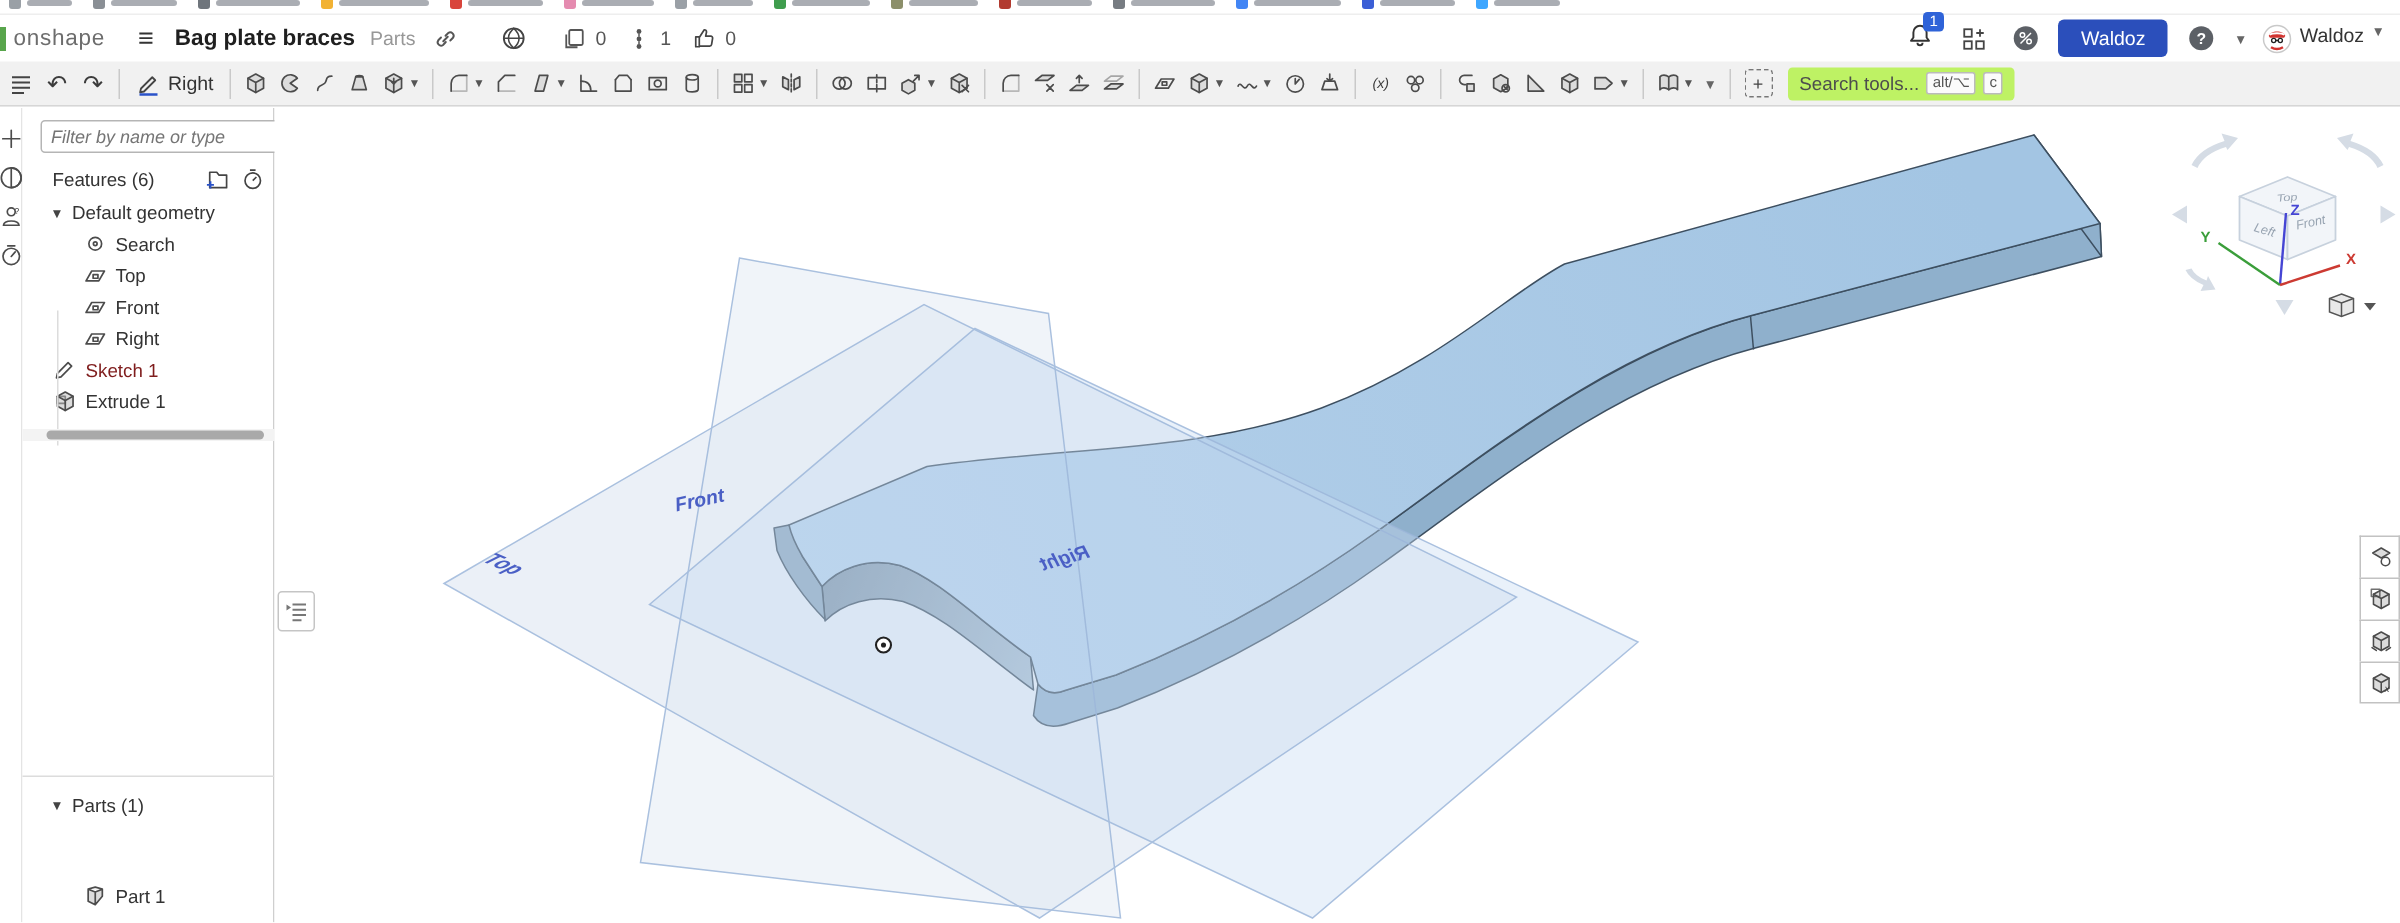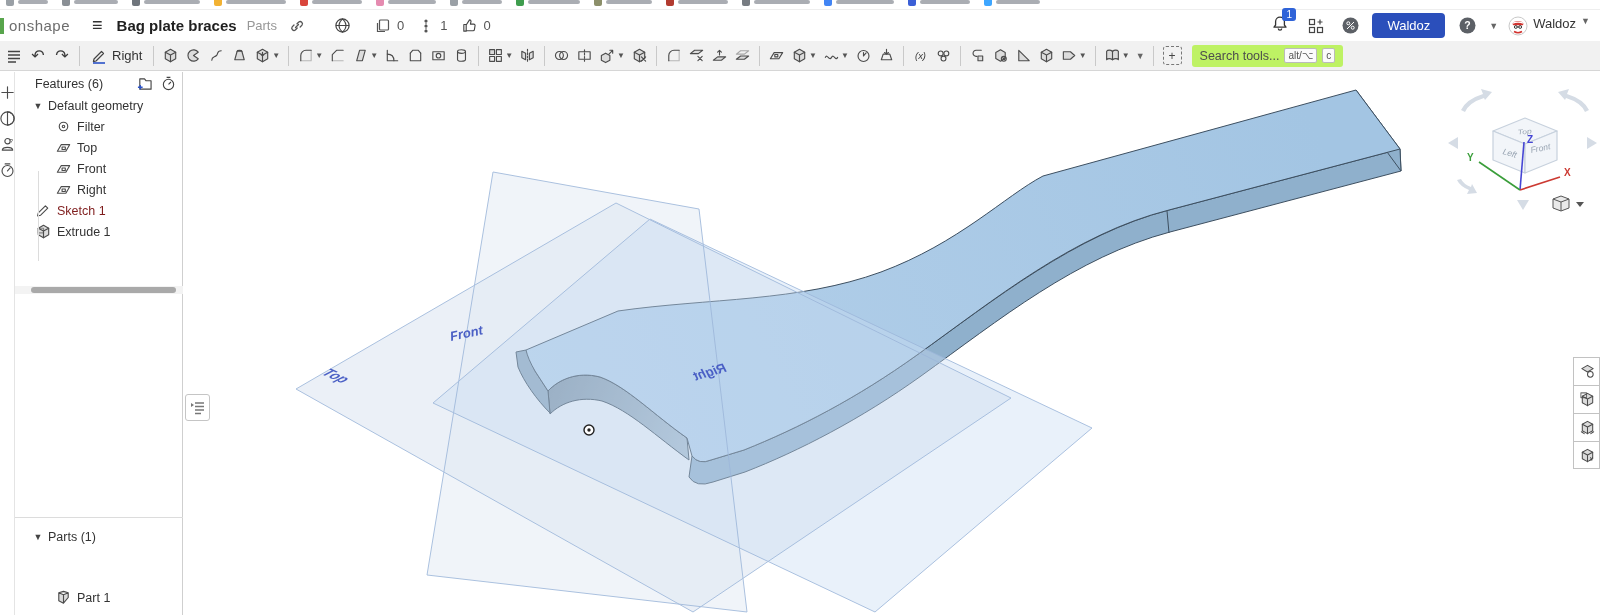--- a/index.html
+++ b/index.html
@@ -588,20 +588,26 @@
           <span class="ticon">
             <svg width="17" height="17" viewBox="0 0 18 18">
               <circle cx="9" cy="9.5" r="5.8"></circle>
               <path d="M9 9.5l2.8-3.2M6.5 2h5"></path>
             </svg>
           </span>
         </span>
       </div>
 
     <div class="feature-panel">
+      <div class="filter-row">
+        <svg width="15" height="15" viewBox="0 0 16 16">
+            <path d="M2 3h12L9.5 8.5V13l-3 1.5V8.5z" fill="none" stroke="#444" stroke-width="1.2" stroke-linejoin="round"></path>
+          </svg>
+        <input class="filter-input" placeholder="Filter by name or type" style="">
+      </div>
       <div class="features-header">
         <span>Features (6)</span>
         <span class="sp">
           <svg width="17" height="15" viewBox="0 0 18 16">
               <path d="M4 3h5l1.5 2H16v9H4z" fill="none" stroke="#444" stroke-width="1.2" stroke-linejoin="round"></path>
               <path d="M4.5 9.5v5M2 12h5" stroke="#2a52c8" stroke-width="1.4"></path>
             </svg>
           <svg width="15" height="15" viewBox="0 0 16 16">
               <circle cx="8" cy="9" r="5.5" fill="none" stroke="#444" stroke-width="1.2"></circle>
               <path d="M8 9l2.6-2.6M6 1.5h4" stroke="#444" stroke-width="1.2"></path>
@@ -614,21 +620,21 @@
             <span class="chev">▼</span>
             <span class="lbl">Default geometry</span>
           </div>
           <div class="trow" style="padding-left: 40px;">
             <span class="ticon">
               <svg width="17" height="17" viewBox="0 0 18 18">
                 <circle cx="9" cy="9" r="4.5"></circle>
                 <circle cx="9" cy="9" r="1.3" fill="#4c4c4c" stroke="none"></circle>
               </svg>
             </span>
-            <span class="lbl">Filter</span>
+            <span class="lbl">Search</span>
           </div>
           <div class="trow" style="padding-left: 40px;">
             <span class="ticon">
               <svg width="17" height="17" viewBox="0 0 18 18">
                 <path d="M2.5 13l4-7h9l-4 7z"></path>
                 <path d="M7.5 8.5h3.4v2.6H7.5z"></path>
               </svg>
             </span>
             <span class="lbl">Top</span>
           </div>

